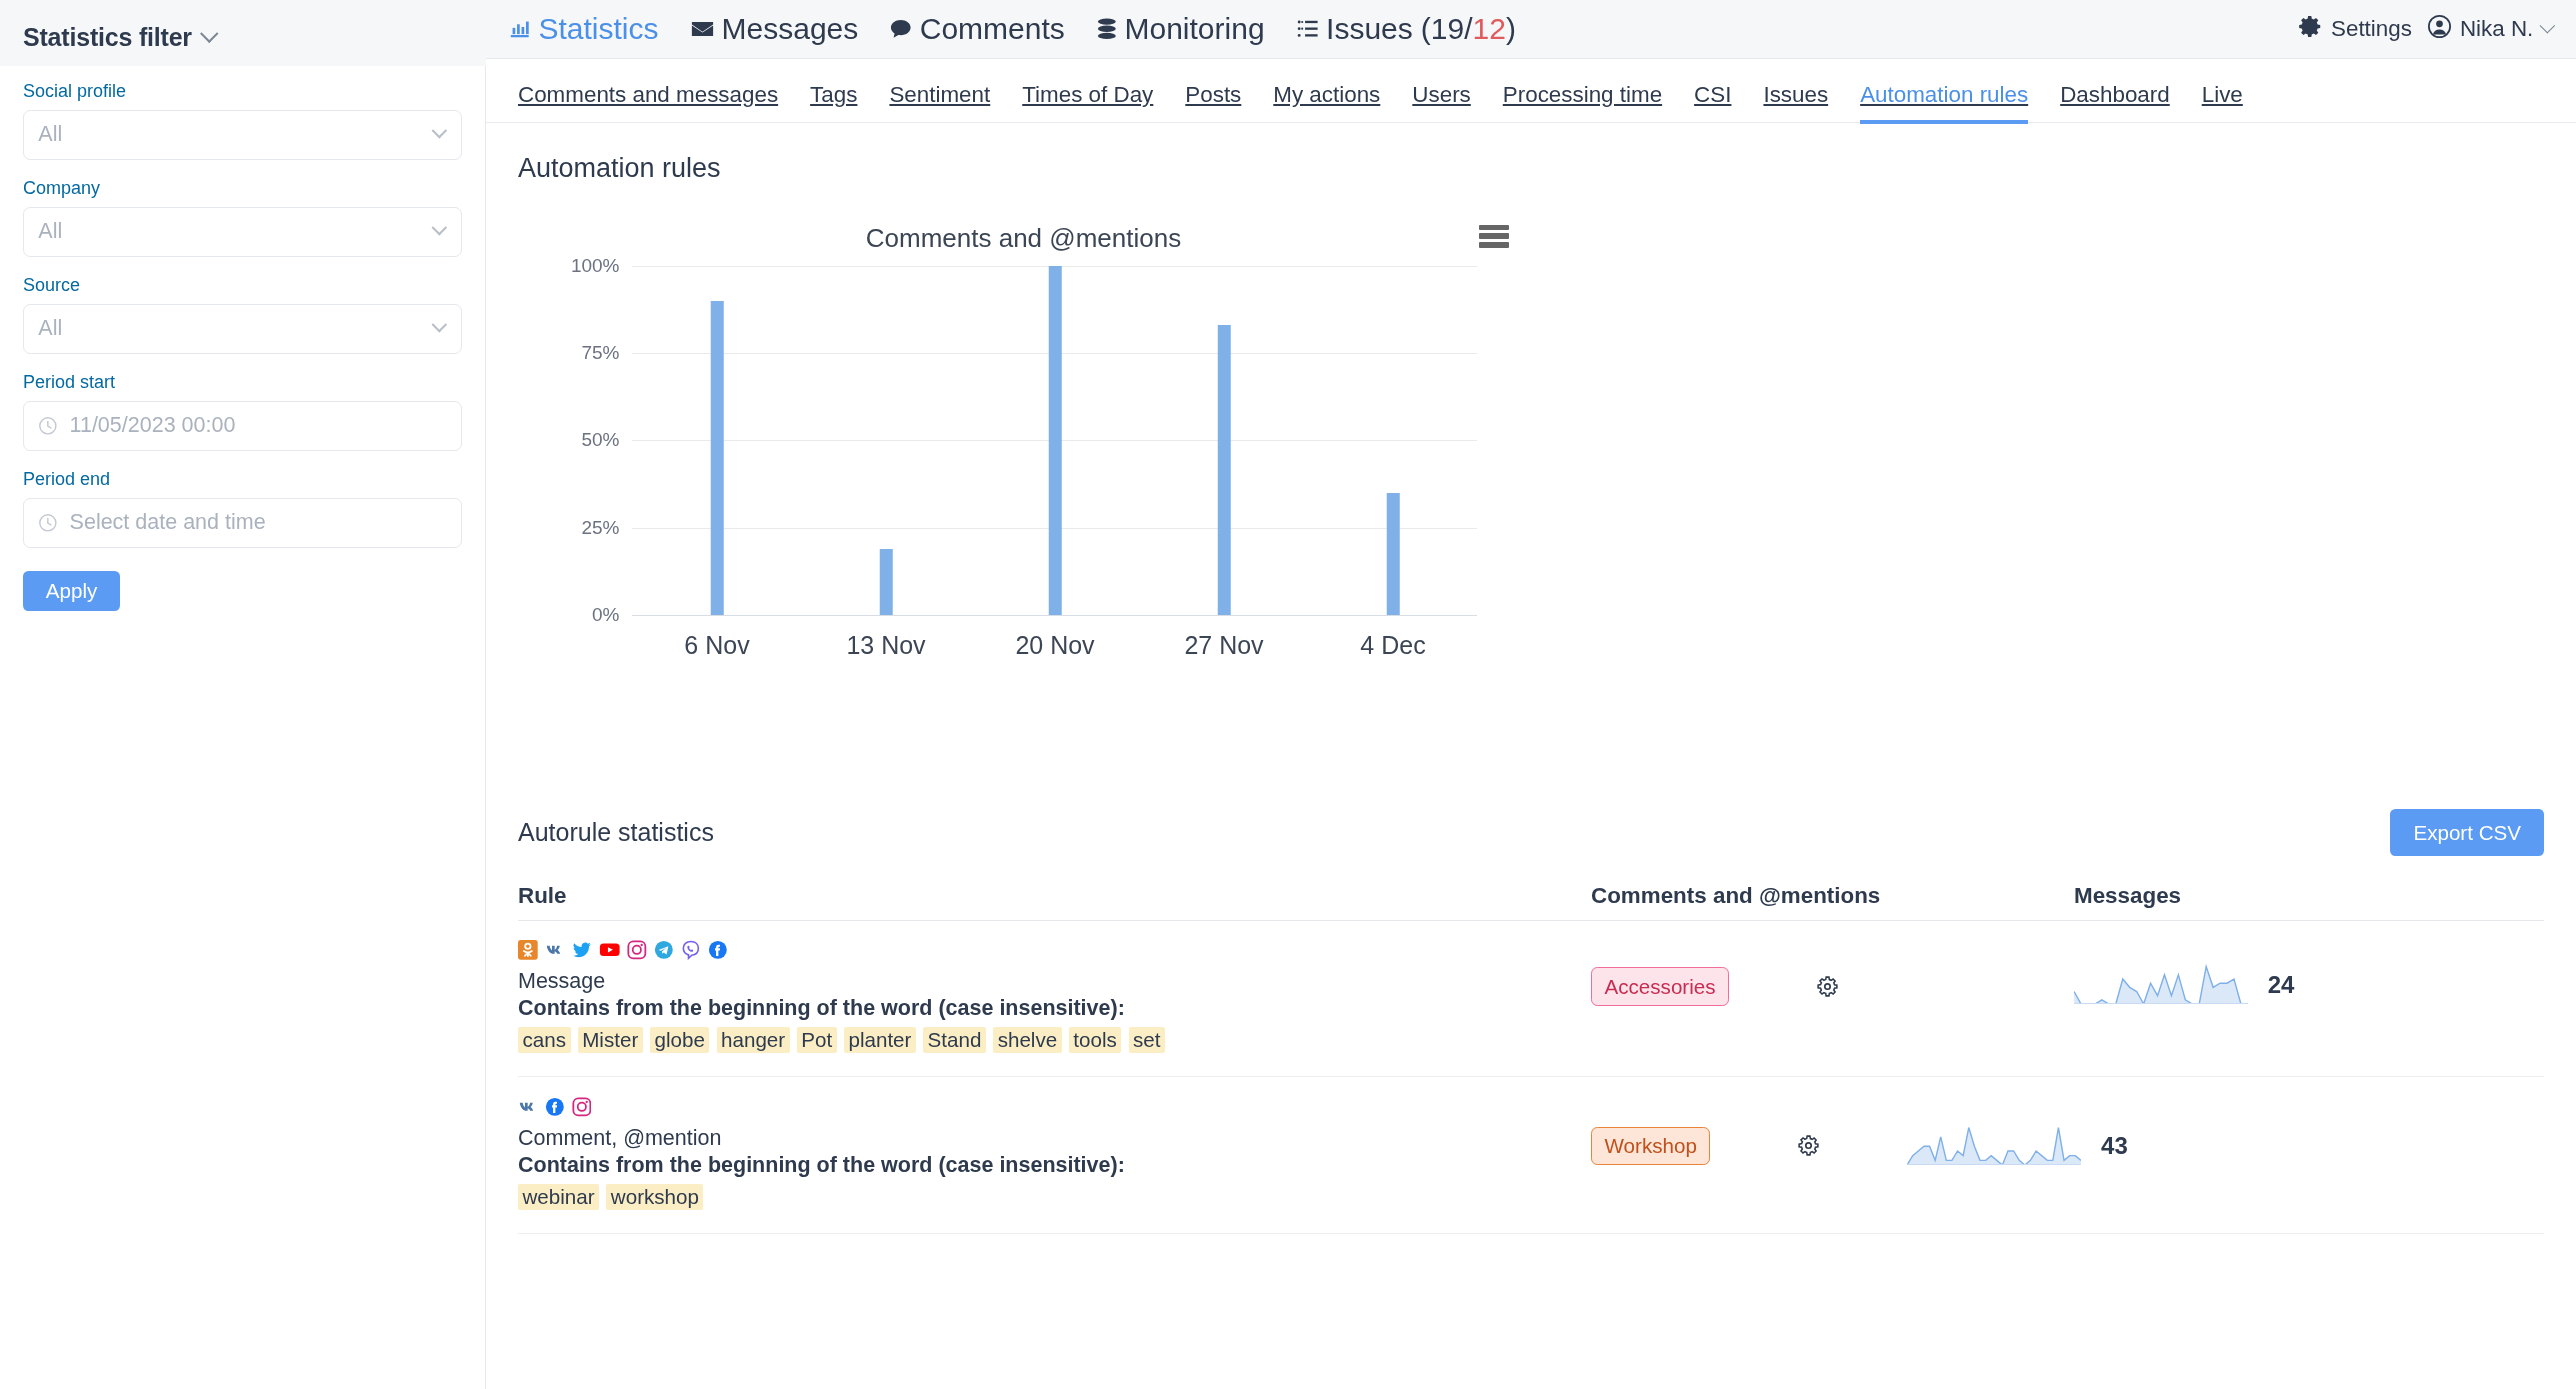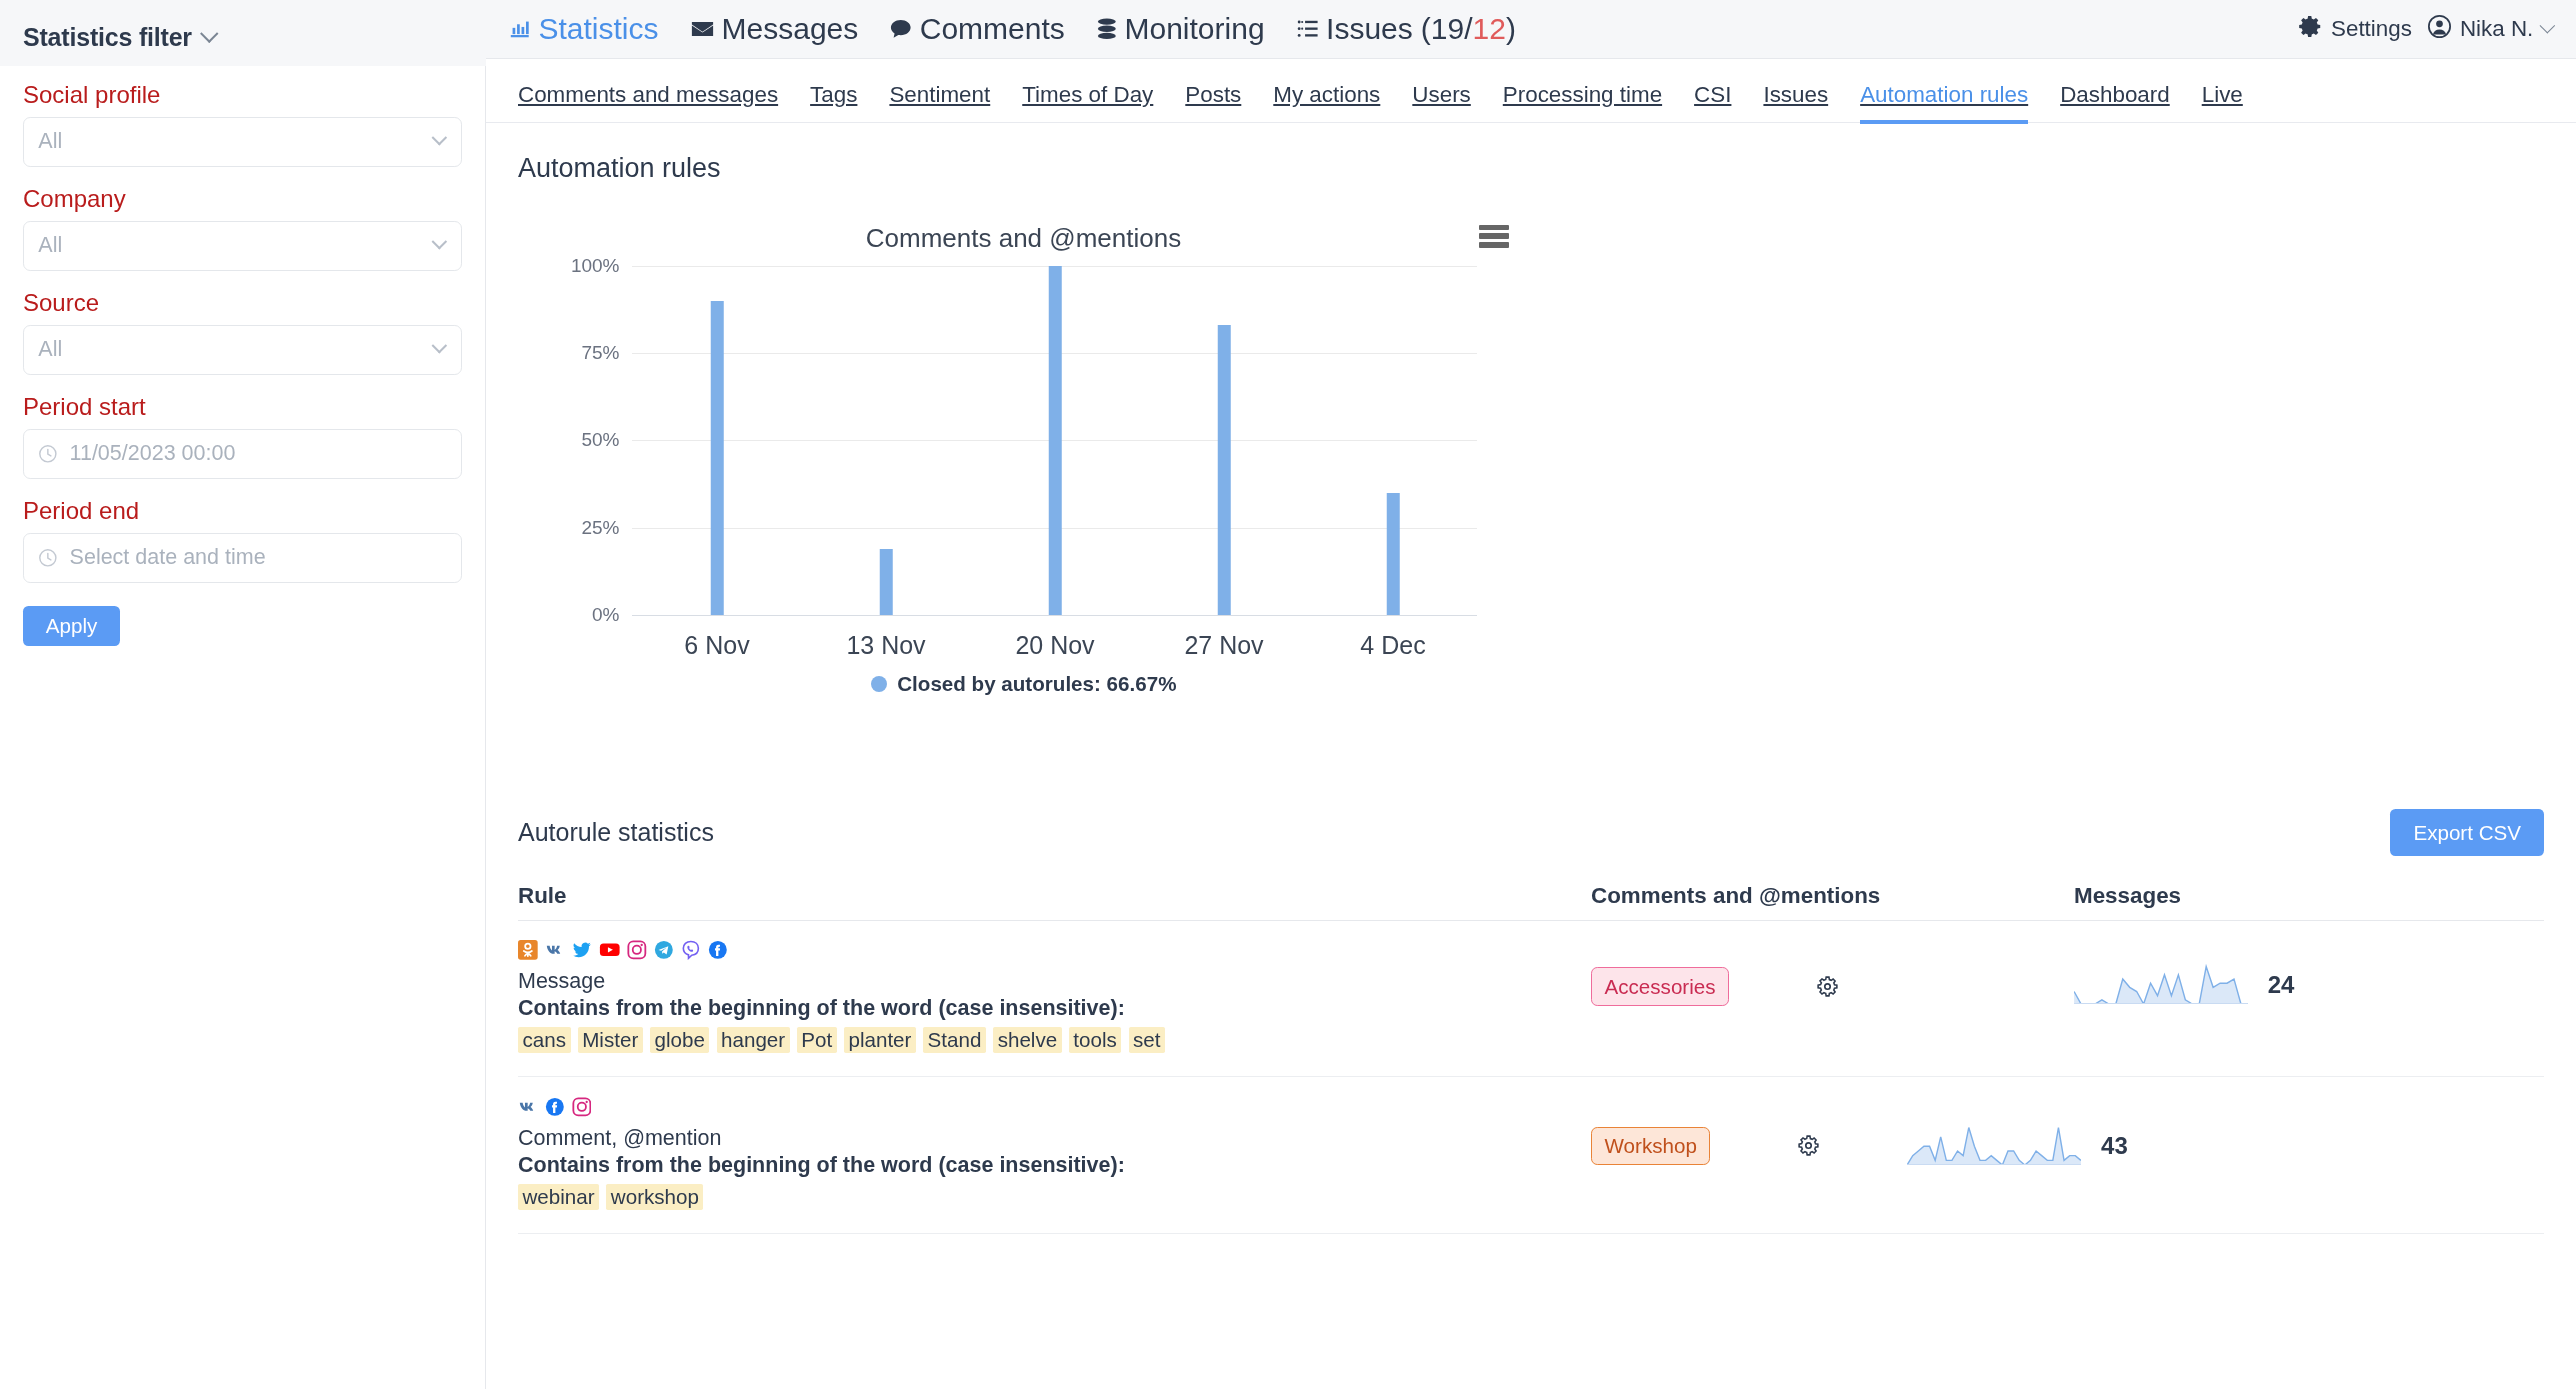--- a/index.html
+++ b/index.html
@@ -83,22 +83,22 @@
 
   
   .sidebar {
     width: 486px;
     flex: 0 0 486px;
     background: #ffffff;
     border-right: 0.9px solid #e6e8ec;
     padding: 21.5px 23px 0 23px;
   }
   .field-label {
-    font-size: 24px;
-    color: #b91c1c;
+    font-size: 18px;
+    color: #0369a1;
     margin-bottom: 8px;
     margin-top: 18px;
   }
   .field-label:first-child { margin-top: 0; }
   .select-box, .date-box {
     height: 50px;
     border: 0.9px solid #e4e7eb;
     border-radius: 7.2px;
     display: flex;
     align-items: center;
@@ -502,24 +502,20 @@
             <div class="xtick" style="left: 85px;">6 Nov</div>
             <div class="bar" style="left: 254px; height: 66px; background: rgb(127, 176, 232);"></div>
             <div class="xtick" style="left: 254px;">13 Nov</div>
             <div class="bar" style="left: 423px; height: 349px; background: rgb(127, 176, 232);"></div>
             <div class="xtick" style="left: 423px;">20 Nov</div>
             <div class="bar" style="left: 592px; height: 290px; background: rgb(127, 176, 232);"></div>
             <div class="xtick" style="left: 592px;">27 Nov</div>
             <div class="bar" style="left: 761px; height: 122px; background: rgb(127, 176, 232);"></div>
             <div class="xtick" style="left: 761px;">4 Dec</div>
           </div>
-        <div class="chart-legend">
-          <span class="legend-dot" style="background: rgb(127, 176, 232);"></span>
-          <span class="legend-label">Closed by autorules: 66.67%</span>
-        </div>
       </div>
 
       <div style="position:relative;">
         <button class="export-btn" style="top:-9px;">Export CSV</button>
         <div class="sec-title">Autorule statistics</div>
       </div>
 
       <div class="tbl">
         <div class="tr th-row">
           <div class="col-rule th">Rule</div>

